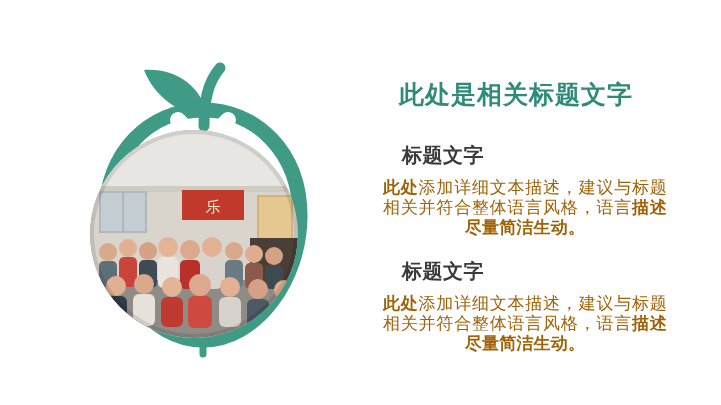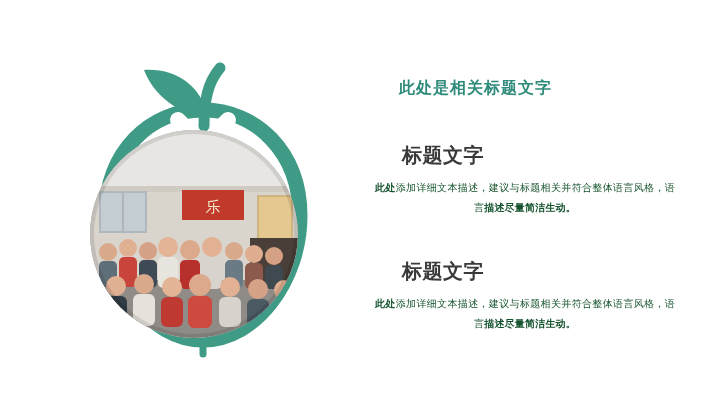--- a/index.html
+++ b/index.html
@@ -50,21 +50,21 @@
     position: absolute;
     left: 0; top: 0;
     width: 100%; height: 100%;
   }
 
   
   .main-title {
     position: absolute;
     left: 399px;
     top: 78px;
-    font-size: 16px;
+    font-size: 25px;
     font-weight: bold;
     color: #2e8b7a;
     letter-spacing: 1px;
     white-space: nowrap;
     text-align: right;
   }
   .block {
     position: absolute;
     left: 375px;
     width: 300px;
@@ -73,24 +73,24 @@
   .block2 { top: 258px; }
 
   .sub-title {
     font-size: 20px;
     font-weight: bold;
     color: #3a3a3a;
     margin: 0 0 9px 27px;
     letter-spacing: 0.5px;
   }
   .para {
-    font-size: 10px;
-    color: #14532d;
+    font-size: 17px;
+    color: #a16207;
     line-height: 20px;
-    margin: 0;
+    margin: 8px;
     text-align: justify;
     text-align-last: center;
     letter-spacing: 0.2px;
   }
   .para .b { font-weight: bold; }
 </style>
 </head>
 <body>
 
 <div class="slide">

